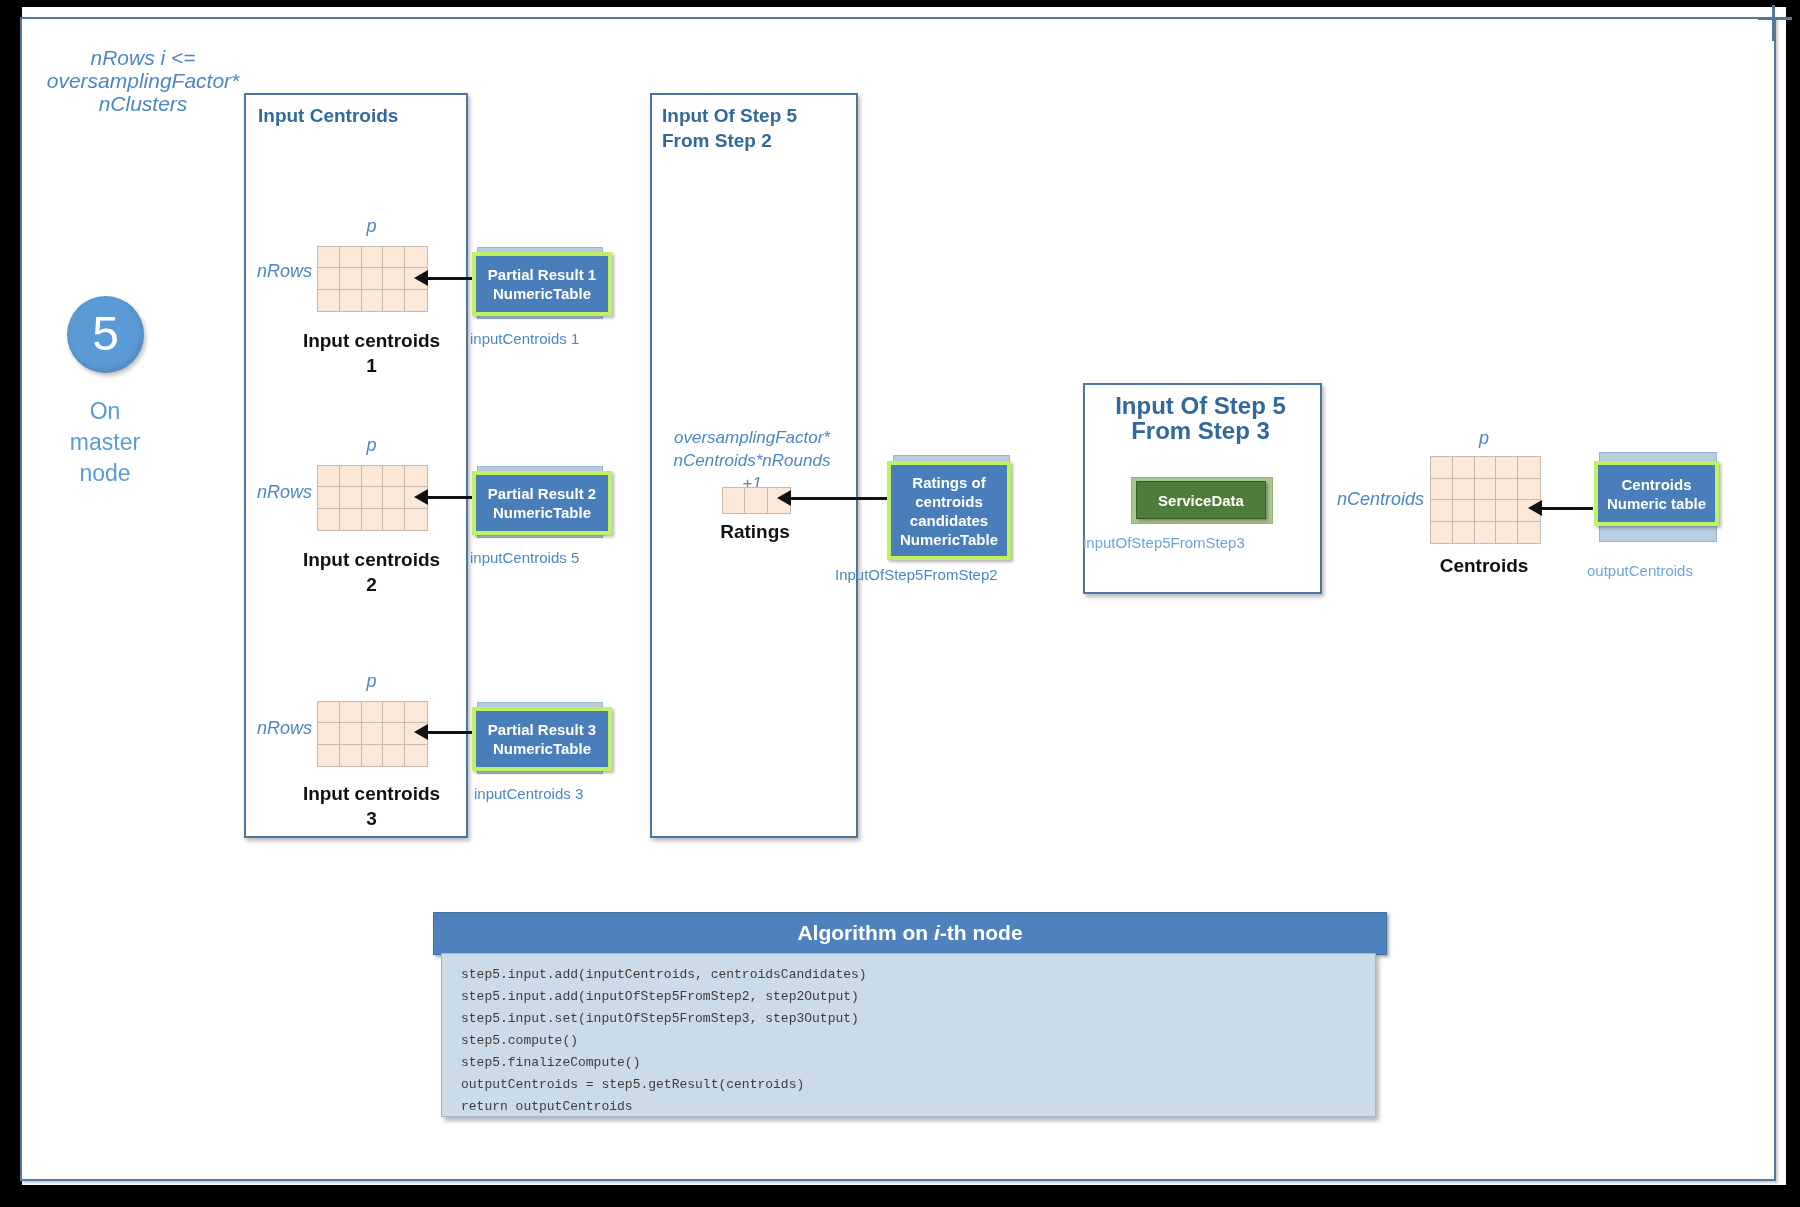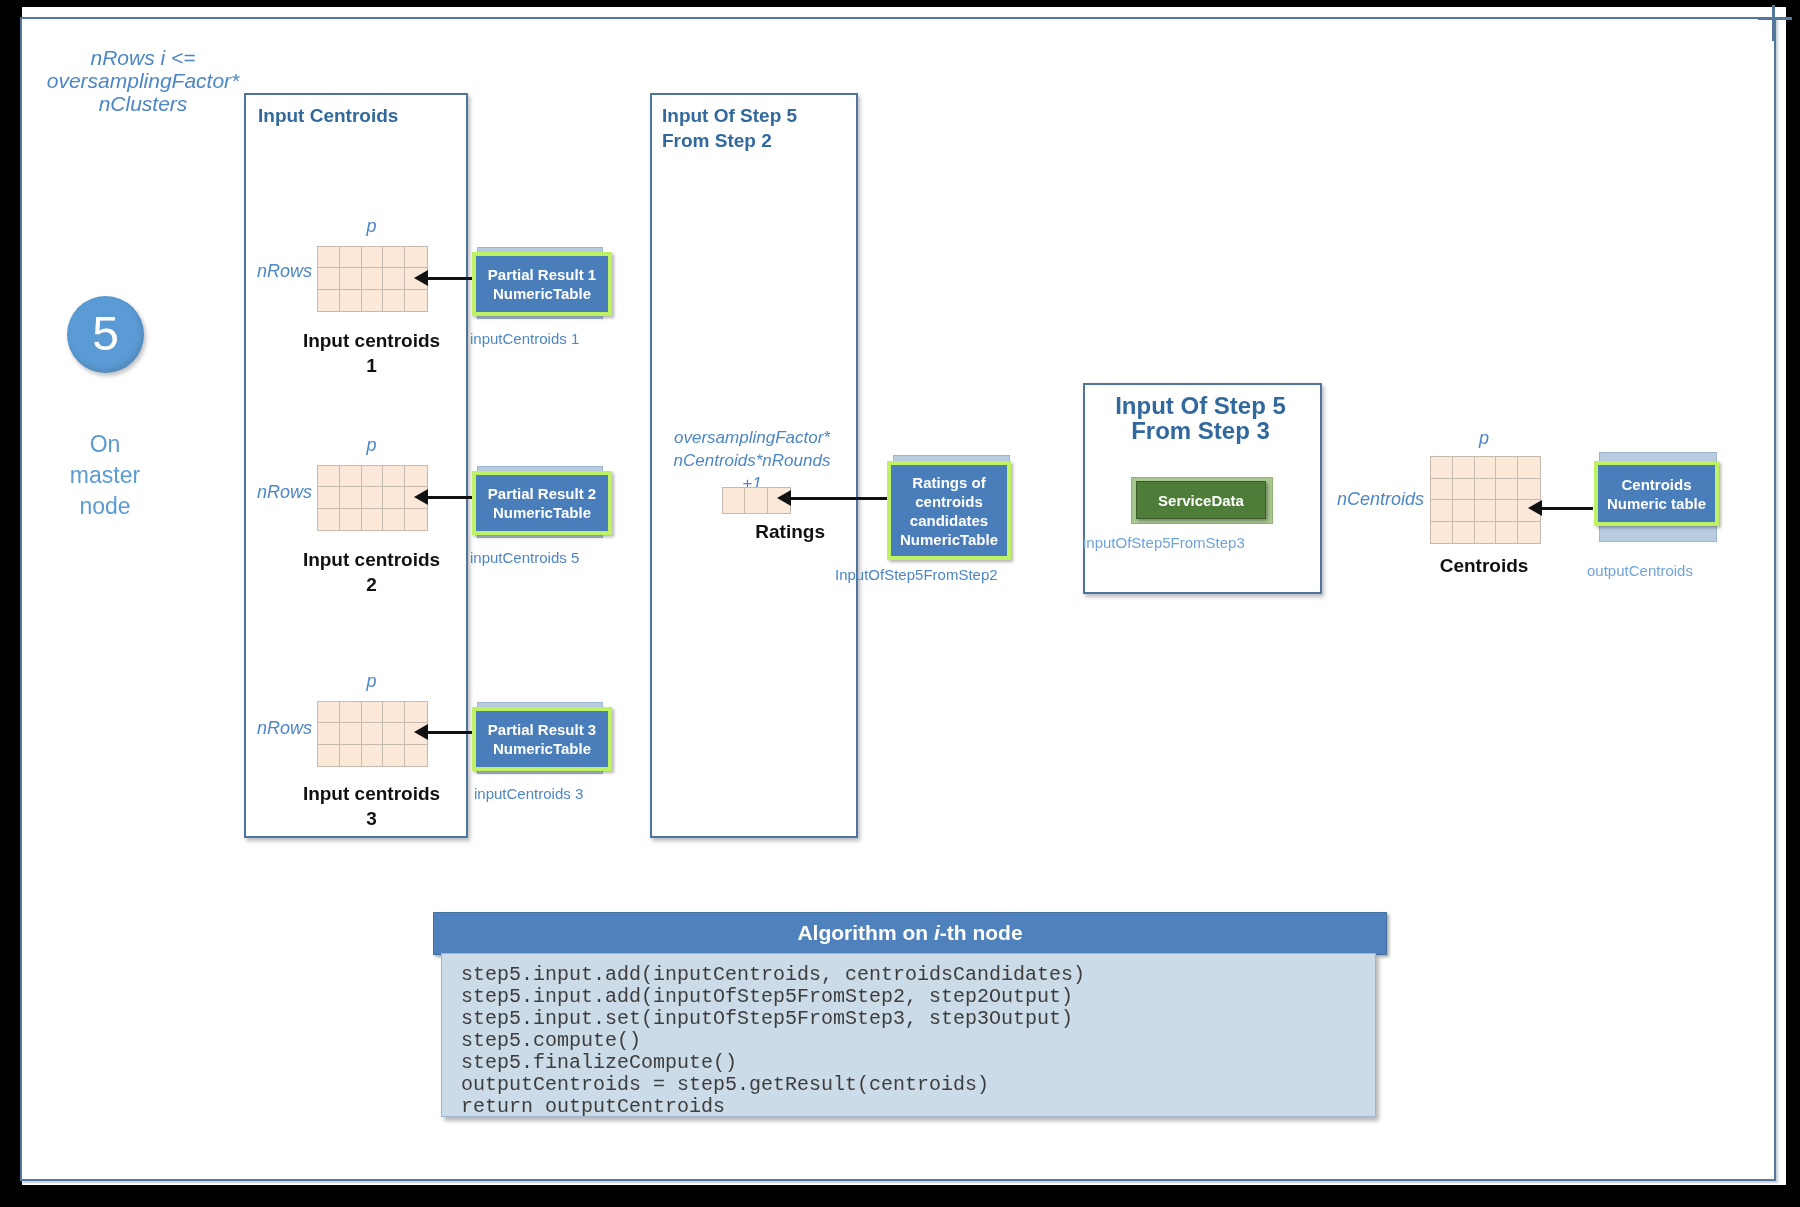--- a/index.html
+++ b/index.html
@@ -80,38 +80,38 @@
   .alg-header{
     background:var(--accent-blue,#4f81bd);border:1px solid #41719c;
     box-shadow:2px 2px 3px rgba(0,0,0,.35);
     color:#fff;font-size:21px;font-weight:600;text-align:center;line-height:40px;
   }
   .alg-header .emph{font-style:italic;}
   .alg-body{
     background:var(--code-bg,#ccdbe8);border:1px solid #9fb6cc;
     box-shadow:3px 4px 4px rgba(0,0,0,.28);
     color:var(--code-text,#3d3d3d);
-    font-family:"Liberation Mono", monospace;font-size:20px;line-height:22px;
+    font-family:"Liberation Mono", monospace;font-size:13px;line-height:22px;
     white-space:pre;padding:10px 0 0 19px;box-sizing:border-box;
   }
 </style>
 </head>
 <body>
 
 <div class="abs page"></div>
 <div class="abs frame"></div>
 <div class="abs corner-v"></div>
 <div class="abs corner-h"></div>
 
 <div class="abs note" style="left:38px;top:46px;width:210px;">nRows i &lt;=
 oversamplingFactor*
 nClusters</div>
 
 <div class="abs badge" style="left:67px;top:296px;">5</div>
-<div class="abs master" style="left:40px;top:396px;width:130px;margin-top:33px;">On
+<div class="abs master" style="left:40px;top:396px;width:130px;">On
 master
 node</div>
 
 <div class="abs panel" style="left:244px;top:93px;width:220px;height:741px;"></div>
 <div class="abs panel-title" style="left:258px;top:103px;width:190px;">Input Centroids</div>
 
 <div class="abs dim ctr" style="left:317px;top:216px;width:109px;">p</div>
 <div class="abs tbl" style="left: 317px; top: 246px; width: 109px; height: 64px; grid-template-columns: repeat(5, 1fr); grid-template-rows: repeat(3, 1fr);">
     <div class="cell"></div>
     <div class="cell"></div>
@@ -195,21 +195,21 @@
 <div class="abs panel" style="left:650px;top:93px;width:204px;height:741px;"></div>
 <div class="abs panel-title" style="left:662px;top:103px;width:180px;">Input Of Step 5 From Step 2</div>
 <div class="abs note" style="left:657px;top:426px;width:190px;font-size:17px;">oversamplingFactor*
 nCentroids*nRounds
 +1</div>
 <div class="abs tbl" style="left: 722px; top: 487px; width: 67px; height: 25px; grid-template-columns: repeat(3, 1fr); grid-template-rows: repeat(1, 1fr);">
     <div class="cell" style="border-bottom: none;"></div>
     <div class="cell" style="border-bottom: none;"></div>
     <div class="cell" style="border-right: none; border-bottom: none;"></div>
   </div>
-<div class="abs caption" style="left:725px;top:519px;width:100px;text-align:right;">Ratings</div>
+<div class="abs caption" style="left:705px;top:519px;width:100px;">Ratings</div>
 <div class="abs sheet" style="left:893px;top:455px;width:115px;height:90px;"></div>
 <div class="abs bluebox" style="left:887px;top:461px;width:116px;height:91px;">Ratings of
 centroids
 candidates
 NumericTable</div>
 <div class="abs arrow" style="left:790px;top:497px;width:97px;"></div>
 <div class="abs varlabel" style="left:835px;top:566px;width:215px;">InputOfStep5FromStep2</div>
 
 <div class="abs panel" style="left:1083px;top:383px;width:235px;height:207px;"></div>
 <div class="abs panel-title ctr" style="left:1086px;top:393px;width:229px;font-size:24px;">Input Of Step 5 From Step 3</div>

